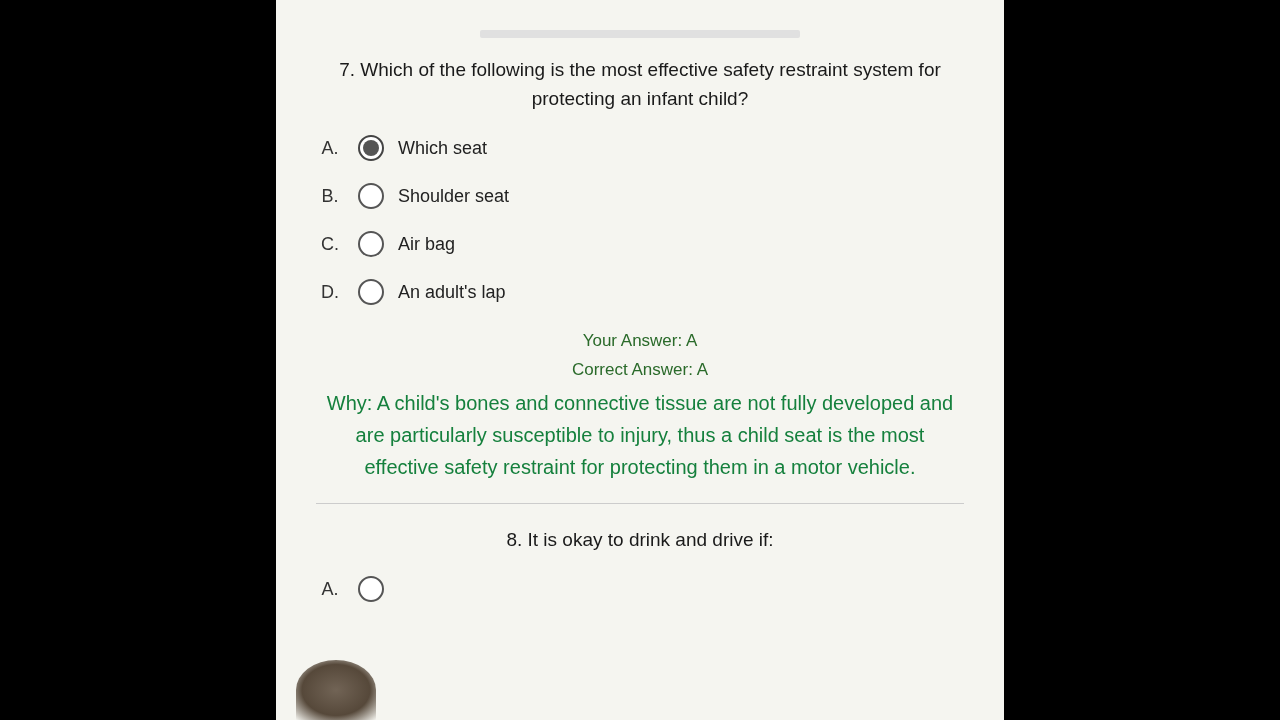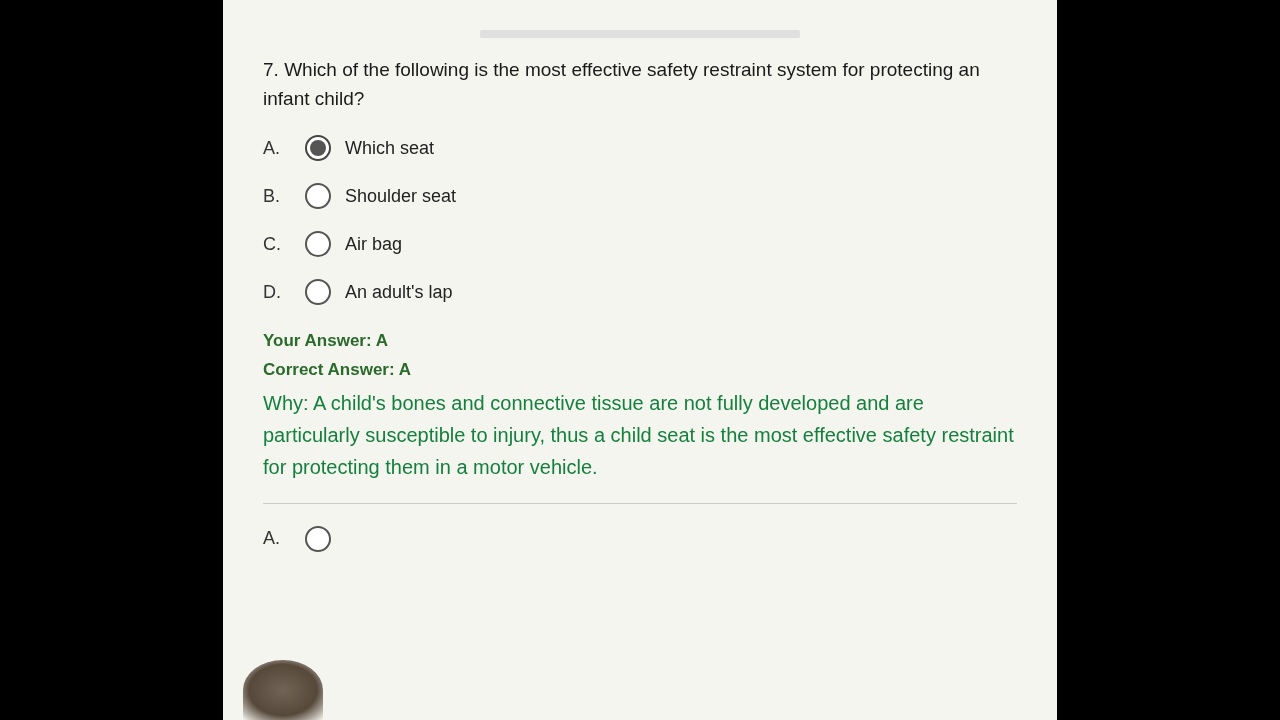--- a/index.html
+++ b/index.html
@@ -13,25 +13,26 @@
       height: 720px;
       background-color: #000;
       display: flex;
       justify-content: center;
       align-items: center;
       font-family: Arial, sans-serif;
       overflow: hidden;
     }
 
     .phone-screen {
-      width: 834px;
+      width: 728px;
       height: 720px;
       background-color: #f5f5f0;
       position: relative;
       overflow: hidden;
+      text-align: center;
     }
 
     .content {
       padding: 30px 40px 20px 40px;
       position: relative;
     }
 
     .top-bar {
       height: 8px;
       background: #e0e0e0;
@@ -102,21 +103,21 @@
     }
 
     .answer-section {
       margin-top: 8px;
     }
 
     .answer-line {
       font-size: 17px;
       color: #2a6a2a;
       line-height: 1.7;
-      font-weight: 700;
+      font-weight: 400;
     }
 
     .why-text {
       font-size: 20px;
       color: #15803d;
       line-height: 1.6;
       margin-top: 2px;
     }
 
     .question-block-2 {
@@ -188,20 +189,24 @@
         <div class="why-text">
           <span>Why:</span>
           <span> A child's bones and connective tissue are not fully developed and are particularly susceptible to injury, thus a child seat is the most effective safety restraint for protecting them in a motor vehicle.</span>
         </div>
       </div>
     </div>
 
     <div class="divider"></div>
 
     <div class="question-block-2">
+      <div class="question-text-2">
+        <span>8.</span>
+        <span> It is okay to drink and drive if:</span>
+      </div>
 
       <div class="option-row">
         <span class="option-label">A.</span>
         <div class="radio-outer"></div>
       </div>
     </div>
 
   </div>
 
   <div class="finger-hint"></div>

